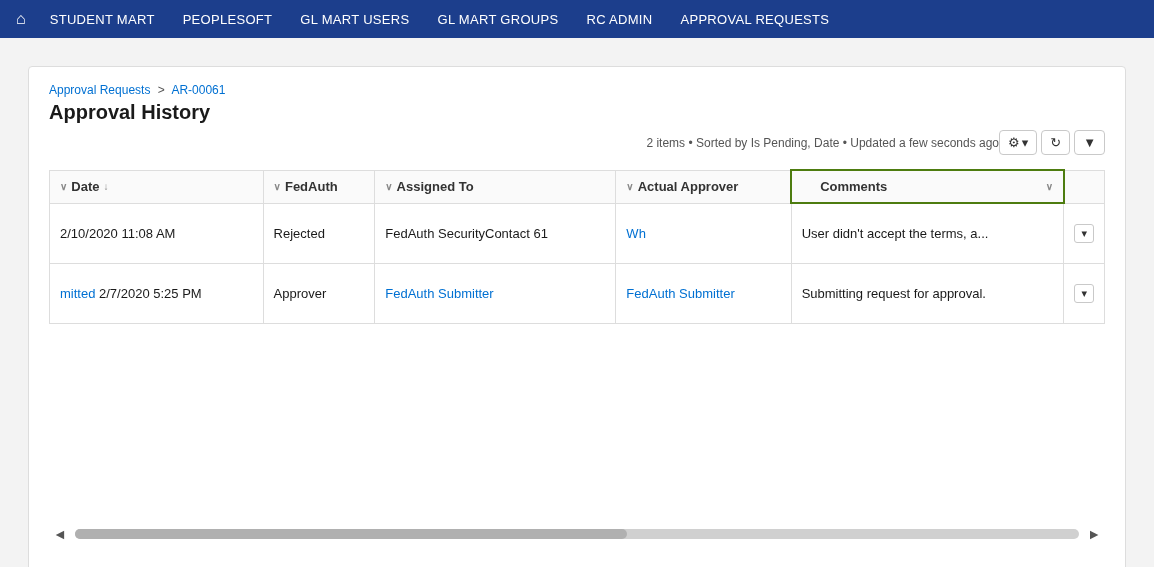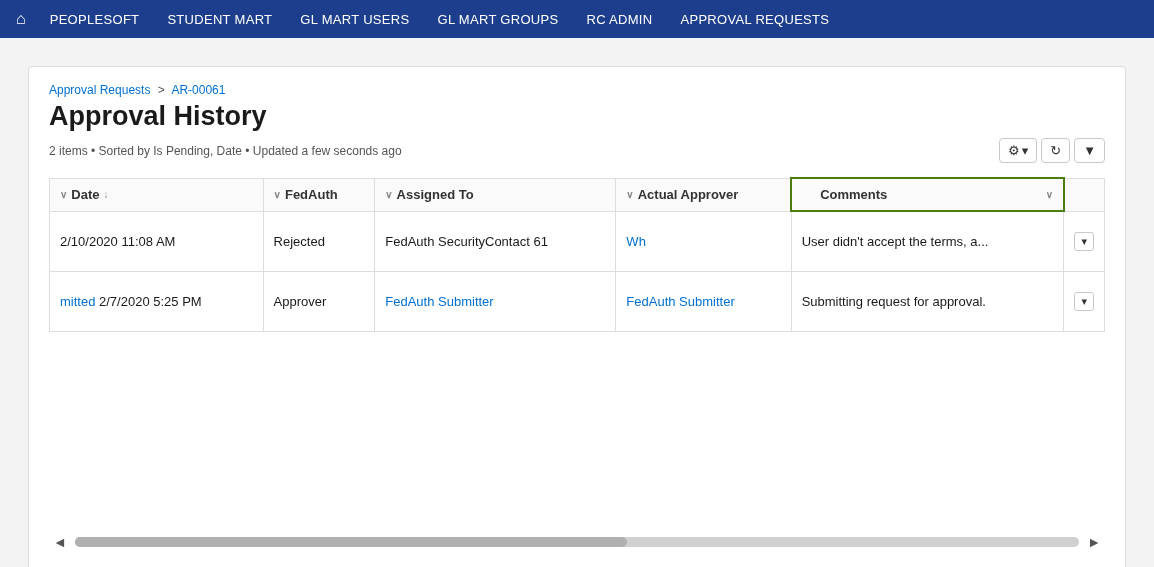--- a/index.html
+++ b/index.html
@@ -49,30 +49,30 @@
     }
     .breadcrumb a {
       color: #0070d2;
       text-decoration: none;
     }
     .breadcrumb .separator { color: #555; margin: 0 4px; }
     .breadcrumb .current { color: #0070d2; }
 
     
     .page-title {
-      font-size: 27px;
+      font-size: 20px;
       font-weight: 600;
       color: #1a1a1a;
       margin-bottom: 6px;
     }
 
     
     .status-bar {
       display: flex;
-      justify-content: space-between;
+      justify-content: flex-end;
       align-items: center;
       margin-bottom: 14px;
     }
     .status-text {
       font-size: 12px;
       color: #555;
     }
     .toolbar-buttons {
       display: flex;
       gap: 4px;
@@ -144,22 +144,22 @@
     
     .partial-left {
       color: #0070d2;
     }
   </style>
 </head>
 <body>
 
 <nav class="top-nav">
   <span class="home-icon">⌂</span>
+  <span class="nav-item">STUDENT MART</span>
   <span class="nav-item">PEOPLESOFT</span>
-  <span class="nav-item">STUDENT MART</span>
   <span class="nav-item">GL MART USERS</span>
   <span class="nav-item">GL MART GROUPS</span>
   <span class="nav-item">RC ADMIN</span>
   <span class="nav-item">APPROVAL REQUESTS</span>
 </nav>
 
 <div class="main-content">
 
   <div class="breadcrumb">
     <a href="#">Approval Requests</a>

